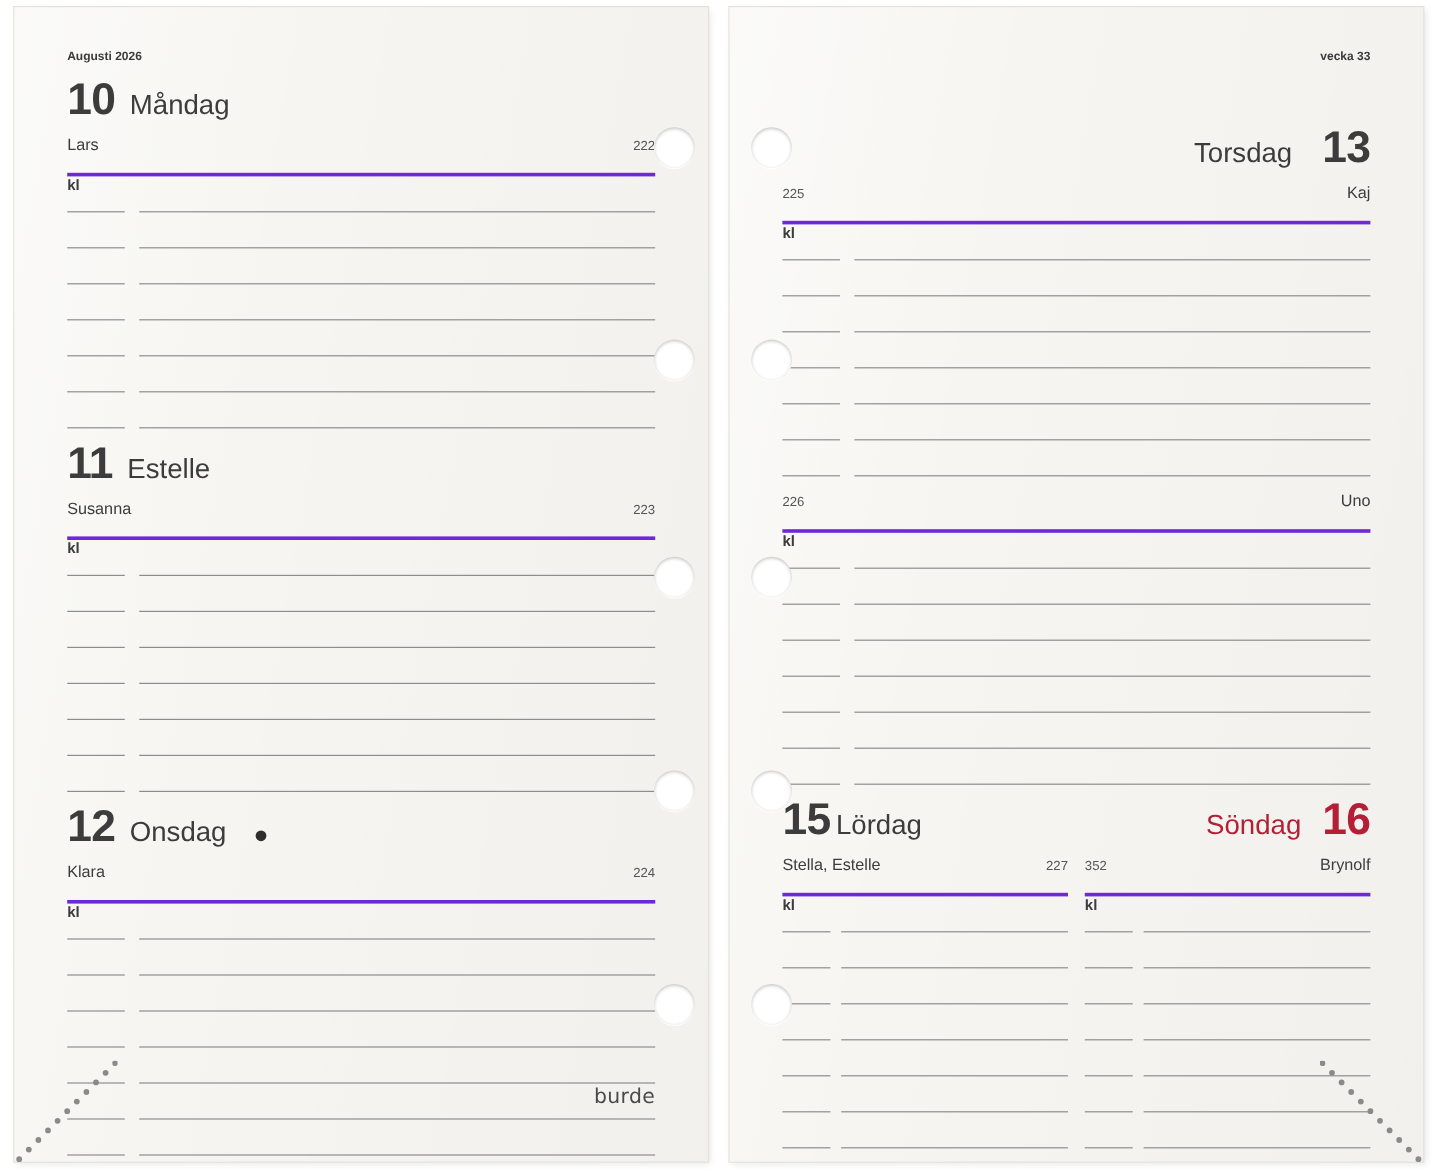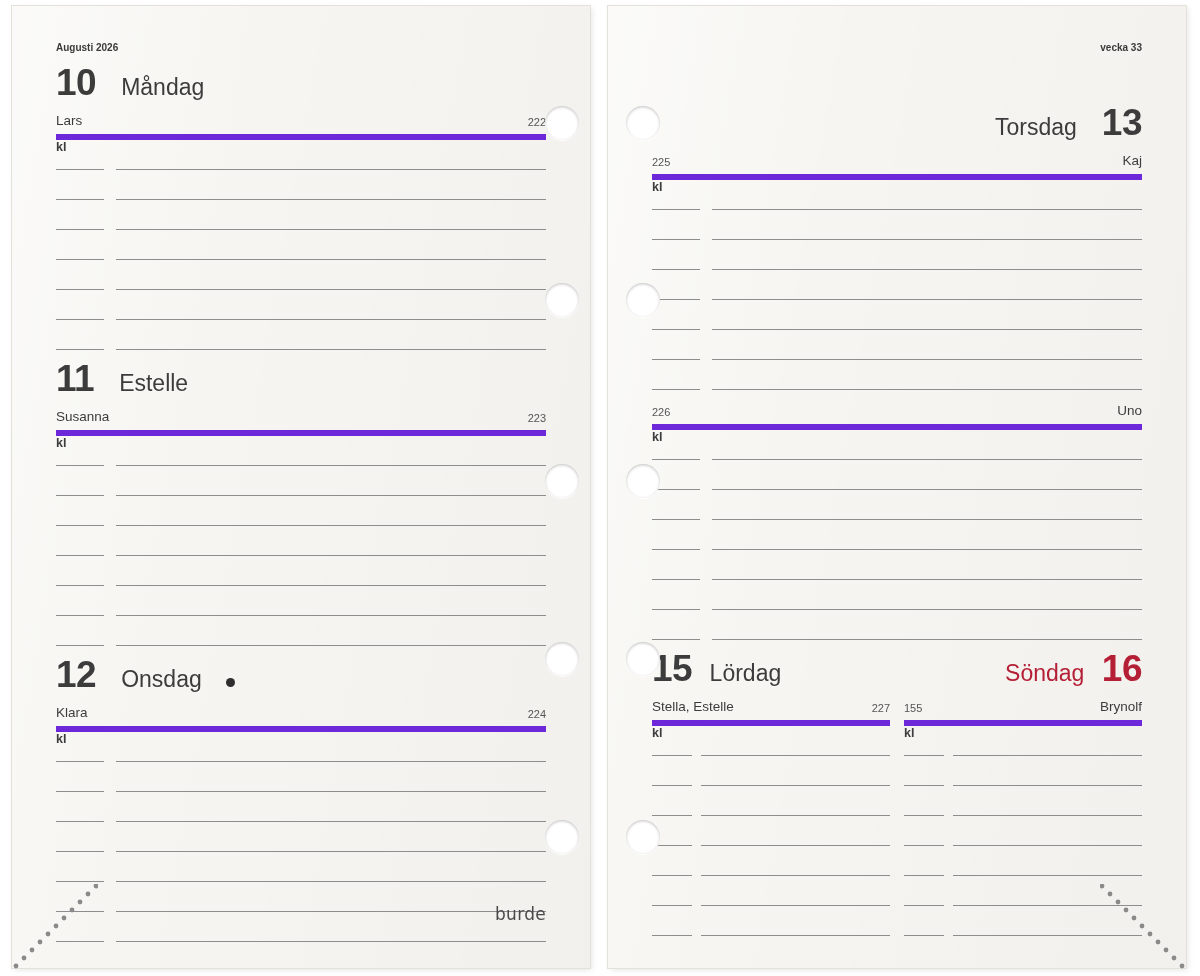--- a/index.html
+++ b/index.html
@@ -97,21 +97,20 @@
   .daynum {
     font-size: 37px;
     font-weight: bold;
     color: #3c3c3c;
     letter-spacing: -0.5px;
     line-height: 1;
   }
   .dayname {
     font-size: 23px;
     color: #3c3c3c;
-    margin-left: 13px;
     line-height: 1;
   }
   .day-head.align-right .dayname {
     margin-left: 0;
     margin-right: 13px;
   }
   .moon {
     display: inline-block;
     width: 9px;
     height: 9px;
@@ -120,22 +119,22 @@
     margin-left: 12px;
     vertical-align: middle;
   }
   .sunday .daynum, .sunday .dayname { color: #b51f35; }
 
   
   .namerow {
     display: flex;
     align-items: flex-end;
     justify-content: space-between;
-    border-bottom: 6px solid #6d28d9;
-    padding-bottom: 6px;
+    border-bottom: 3px solid #6d28d9;
+    padding-bottom: 16px;
     font-size: 13.5px;
     color: #3c3c3c;
     height: 18px;
   }
   .namerow .num { font-size: 11px; color: #555; }
 
   
   .lines { margin-top: 0; }
   .lrow {
     display: flex;
@@ -454,21 +453,21 @@
                 </div>
               <div class="lrow">
                   <div class="kl"></div>
                   <div class="wr"></div>
                 </div>
             </div>
           </div>
 
           <div class="col">
             <div class="namerow">
-              <span class="num">155</span>
+              <span class="num">352</span>
               <span>Brynolf</span>
             </div>
             <div class="lines">
               <div class="lrow">
                   <div class="kl">kl</div>
                   <div class="wr"></div>
                 </div>
               <div class="lrow">
                   <div class="kl"></div>
                   <div class="wr"></div>

